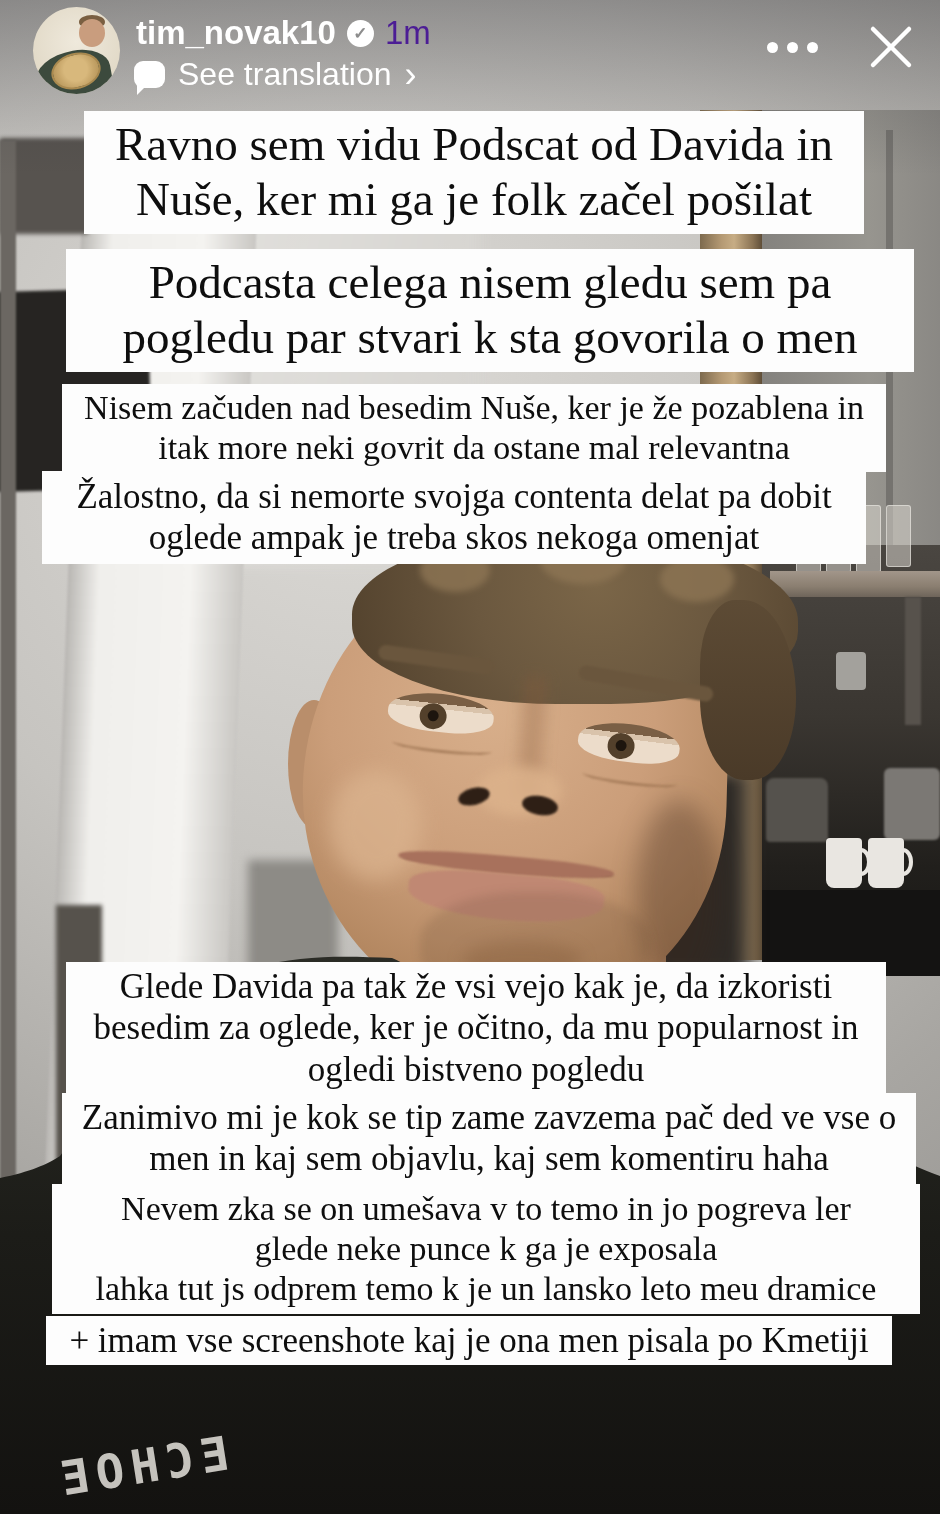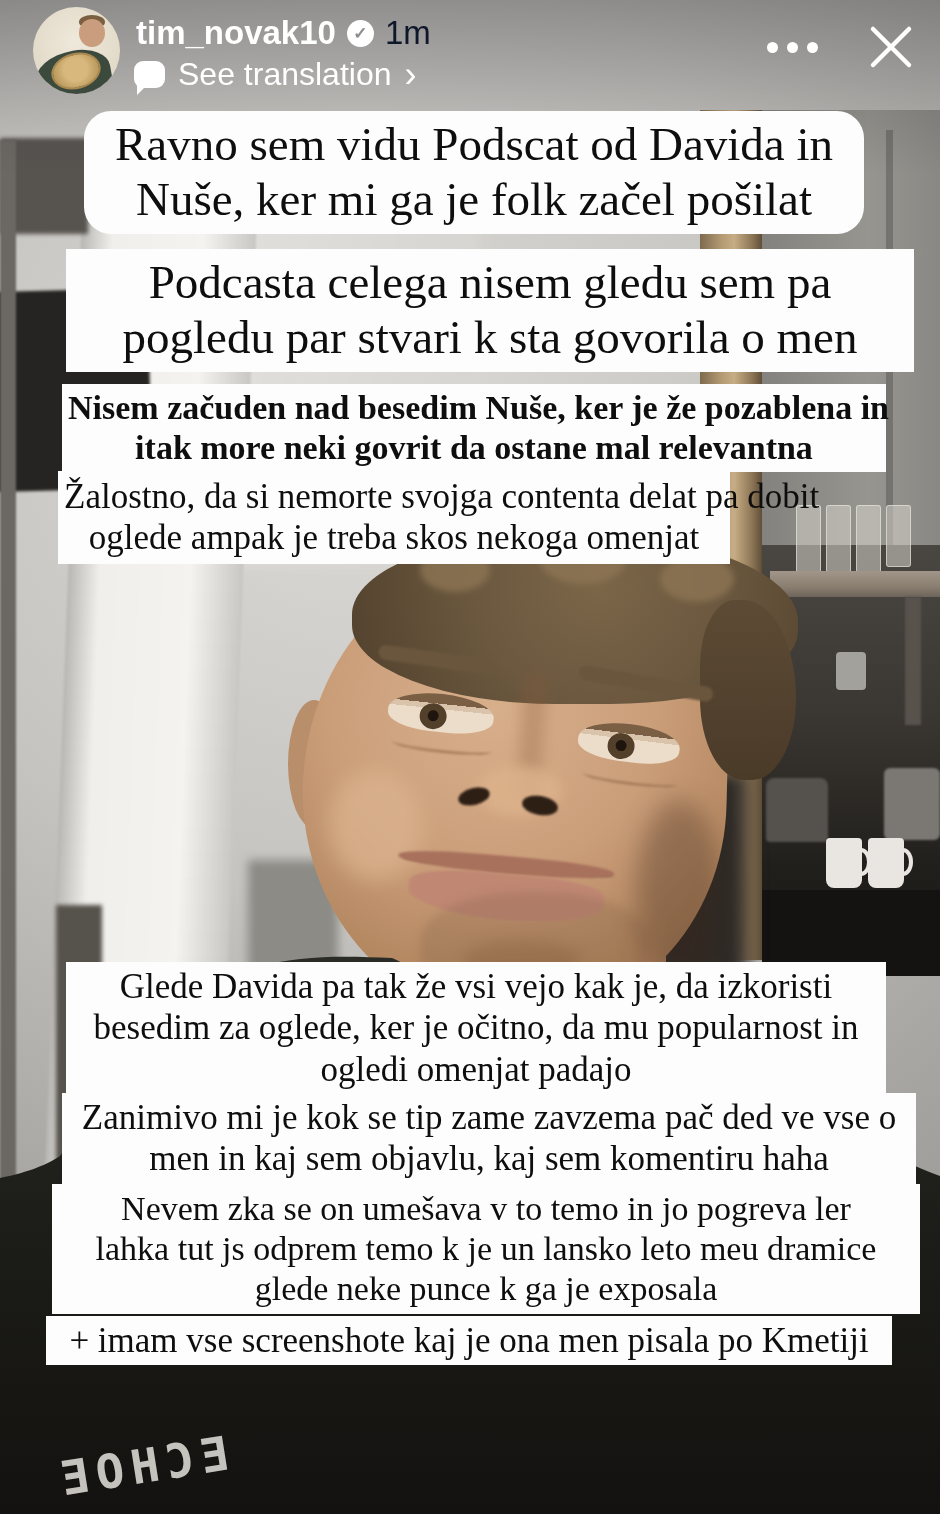--- a/index.html
+++ b/index.html
@@ -86,45 +86,45 @@
          font-family:"DejaVu Sans Mono",monospace;}
 
   .top-fade{left:0;top:0;width:940px;height:175px;
         background:linear-gradient(180deg,rgba(52,52,56,.38),rgba(52,52,56,0));}
 
   
   .tbox{position:absolute;background:#fdfdfd;color:#0e0e0e;text-align:center;
         font-family:"Liberation Serif","DejaVu Serif",serif;box-sizing:border-box;
         padding:6px 8px;z-index:5;}
   .tline{display:block;white-space:nowrap;line-height:1.18;}
-  .b1{left:84px;top:111px;width:780px;font-size:47px;border-radius:27px;}
+  .b1{left:84px;top:111px;width:780px;font-size:47px;}
   .b2{left:66px;top:249px;width:848px;font-size:47px;}
-  .b3{left:62px;top:384px;width:824px;font-size:34px;padding:4px 6px;font-weight:bold;}
-  .b4{left:58px;top:471px;width:672px;font-size:35px;padding:5px 6px;}
+  .b3{left:62px;top:384px;width:824px;font-size:34px;padding:4px 6px;}
+  .b4{left:42px;top:471px;width:824px;font-size:35px;padding:5px 6px;}
   .b5{left:66px;top:962px;width:820px;font-size:35px;padding:4px 6px;}
   .b6{left:62px;top:1093px;width:854px;font-size:35px;padding:4px 6px;}
   .b7{left:52px;top:1184px;width:868px;font-size:34px;padding:5px 6px;}
   .b8{left:46px;top:1316px;width:846px;font-size:35px;padding:4px 6px;text-align:center;}
 
   
   .header{position:absolute;left:0;top:0;width:940px;height:112px;z-index:10;}
   .avatar{position:absolute;left:33px;top:7px;width:87px;height:87px;border-radius:50%;
           overflow:hidden;background:radial-gradient(circle at 50% 40%, #efe9dc 0%, #e2dac8 70%, #cfc6b2 100%);}
   .av-head{position:absolute;left:46px;top:12px;width:26px;height:28px;border-radius:50%;background:#c99d7e;}
   .av-hairtop{position:absolute;left:46px;top:8px;width:26px;height:14px;border-radius:50%;background:#7a5f41;}
   .av-body{position:absolute;left:2px;top:44px;width:76px;height:46px;border-radius:55% 45% 0 0;
            background:#3c4a3d;transform:rotate(-10deg);}
   .av-hat{position:absolute;left:18px;top:46px;width:46px;height:32px;border-radius:50%;
           background:radial-gradient(circle at 50% 45%, #d8b87c 0 40%, #c8a76b 60%, #a9894f 100%);
           transform:rotate(-14deg);border:2px solid #a9894f;}
   .uname-row{position:absolute;left:136px;top:14px;display:flex;align-items:center;gap:11px;text-align:center;}
   .uname{color:#fff;font-size:33px;font-weight:700;}
   .badge{width:27px;height:27px;border-radius:50%;background:#fff;color:#8d8d8d;
          display:flex;align-items:center;justify-content:center;font-size:17px;font-weight:700;}
-  .tstamp{color:#0f172a;font-size:33px;font-weight:400;}
+  .tstamp{color:#4c1d95;font-size:33px;font-weight:400;}
   .trans-row{position:absolute;left:134px;top:56px;display:flex;align-items:center;gap:13px;}
   .bubble{position:relative;width:31px;height:27px;background:#fff;border-radius:9px;}
   .bubble::after{content:"";position:absolute;left:3px;bottom:-7px;width:0;height:0;
          border:8px solid transparent;border-top-color:#fff;border-left-color:#fff;}
   .trans-label{color:#fff;font-size:32px;font-weight:500;}
   .trans-chev{color:#fff;font-size:36px;font-weight:500;line-height:1;}
   .dots{position:absolute;right:122px;top:42px;display:flex;gap:9px;cursor:pointer;}
   .dot{width:11px;height:11px;border-radius:50%;background:#fff;}
   .close-btn{position:absolute;right:24px;top:22px;width:50px;height:50px;cursor:pointer;}
 </style>
@@ -219,30 +219,30 @@
     <span class="tline">Nisem začuden nad besedim Nuše, ker je že pozablena in</span>
     <span class="tline">itak more neki govrit da ostane mal relevantna</span>
   </div>
   <div class="tbox b4">
     <span class="tline">Žalostno, da si nemorte svojga contenta delat pa dobit</span>
     <span class="tline">oglede ampak je treba skos nekoga omenjat</span>
   </div>
   <div class="tbox b5">
     <span class="tline">Glede Davida pa tak že vsi vejo kak je, da izkoristi</span>
     <span class="tline">besedim za oglede, ker je očitno, da mu popularnost in</span>
-    <span class="tline">ogledi omenjat padajo</span>
+    <span class="tline">ogledi bistveno pogledu</span>
   </div>
   <div class="tbox b6">
     <span class="tline">Zanimivo mi je kok se tip zame zavzema pač ded ve vse o</span>
     <span class="tline">men in kaj sem objavlu, kaj sem komentiru haha</span>
   </div>
   <div class="tbox b7">
     <span class="tline">Nevem zka se on umešava v to temo in jo pogreva ler</span>
+    <span class="tline">glede neke punce k ga je exposala</span>
     <span class="tline">lahka tut js odprem temo k je un lansko leto meu dramice</span>
-    <span class="tline">glede neke punce k ga je exposala</span>
   </div>
   <div class="tbox b8">
     <span class="tline">+ imam vse screenshote kaj je ona men pisala po Kmetiji</span>
   </div>
 
   <div class="header">
     <div class="avatar">
       <div class="av-body"></div>
       <div class="av-hairtop"></div>
       <div class="av-head"></div>

